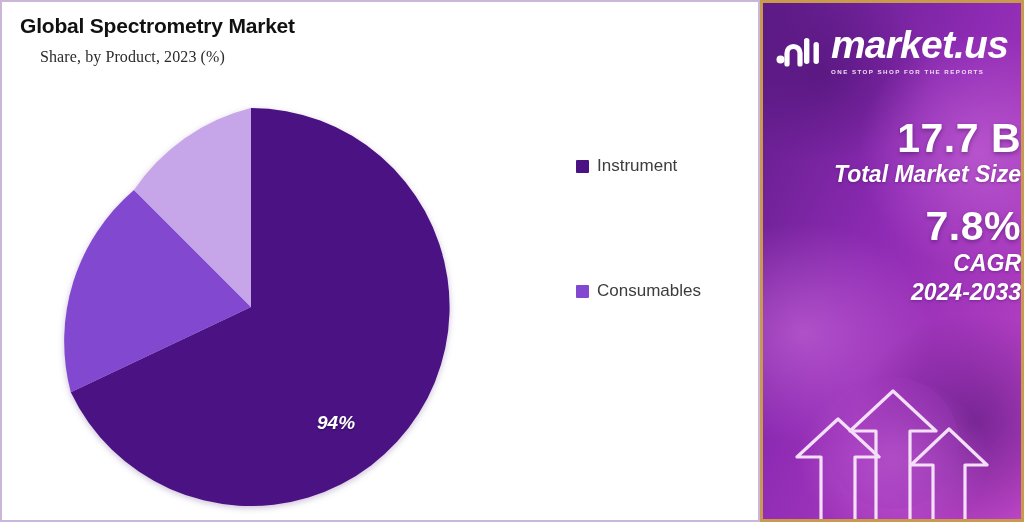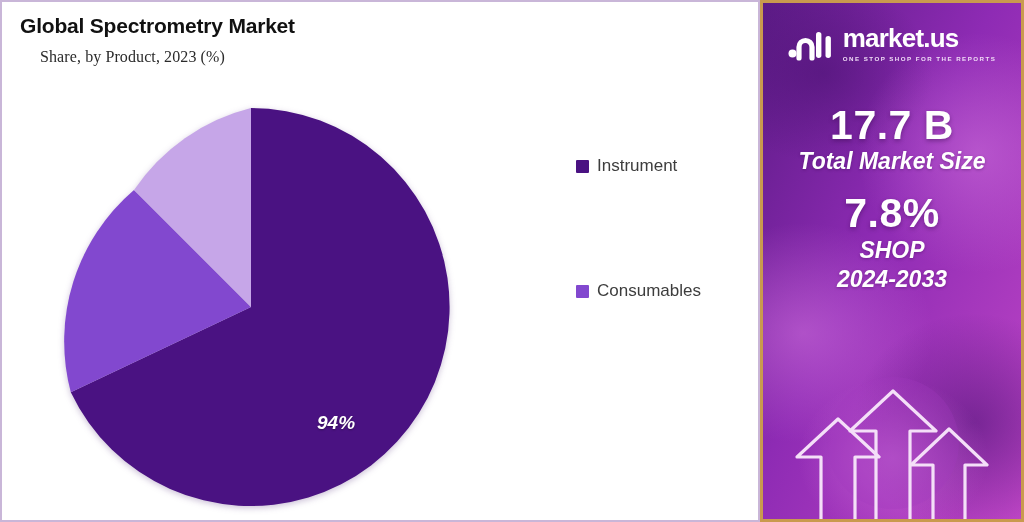--- a/index.html
+++ b/index.html
@@ -49,29 +49,30 @@
     overflow:hidden;
     background:#8b2fb0;
   }
   .brand-bg{position:absolute;inset:0;}
   .brand-inner{position:relative;z-index:3;height:100%;display:flex;flex-direction:column;align-items:center;}
 
   .logo-row{display:flex;align-items:center;margin-top:22px;}
   .logo-mark{width:46px;height:34px;margin-right:9px;flex:0 0 46px;}
   .logo-text-block{display:flex;flex-direction:column;}
   .logo-word{
-    font-size:26px;font-weight:bold;color:#ffffff;line-height:1;
+    font-size:39px;font-weight:bold;color:#ffffff;line-height:1;
     letter-spacing:-0.8px;
+    font-style:italic;
   }
   .logo-tagline{
     font-size:6.2px;font-weight:bold;color:#f0dcf6;
     letter-spacing:1.45px;margin-top:4px;white-space:nowrap;
   }
 
-  .stat-block{text-align:center;width:100%;}
+  .stat-block{text-align:right;width:100%;}
   .stat-big{
     font-size:41px;font-weight:bold;color:#ffffff;line-height:1.05;
     letter-spacing:0.5px;text-shadow:0 2px 4px rgba(60,10,80,.45);
   }
   .stat-line{
     font-size:23px;font-weight:bold;color:#ffffff;line-height:1.28;
     text-shadow:0 1px 3px rgba(60,10,80,.4);
     font-style:italic;
   }
   .stat-one{margin-top:42px;}
@@ -170,20 +171,20 @@
         </div>
       </div>
 
       <div class="stat-block stat-one">
         <div class="stat-big">17.7 B</div>
         <div class="stat-line">Total Market Size</div>
       </div>
 
       <div class="stat-block stat-two">
         <div class="stat-big">7.8%</div>
-        <div class="stat-line">SHOP</div>
+        <div class="stat-line">CAGR</div>
         <div class="stat-line">2024-2033</div>
       </div>
 
     </div>
   </aside>
 
 </div>
 
 </body></html>

